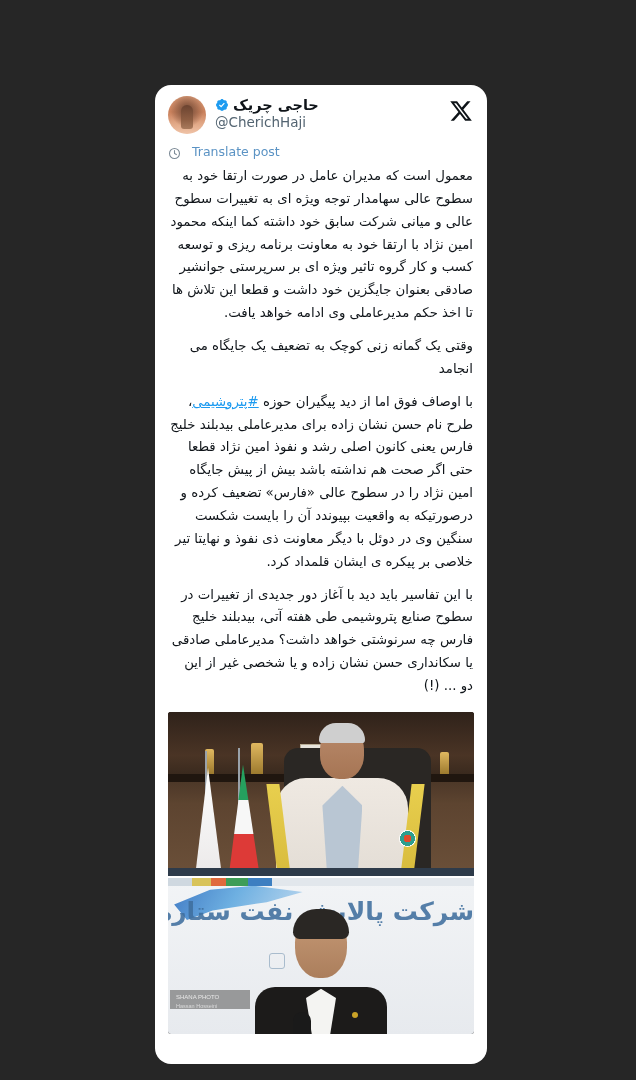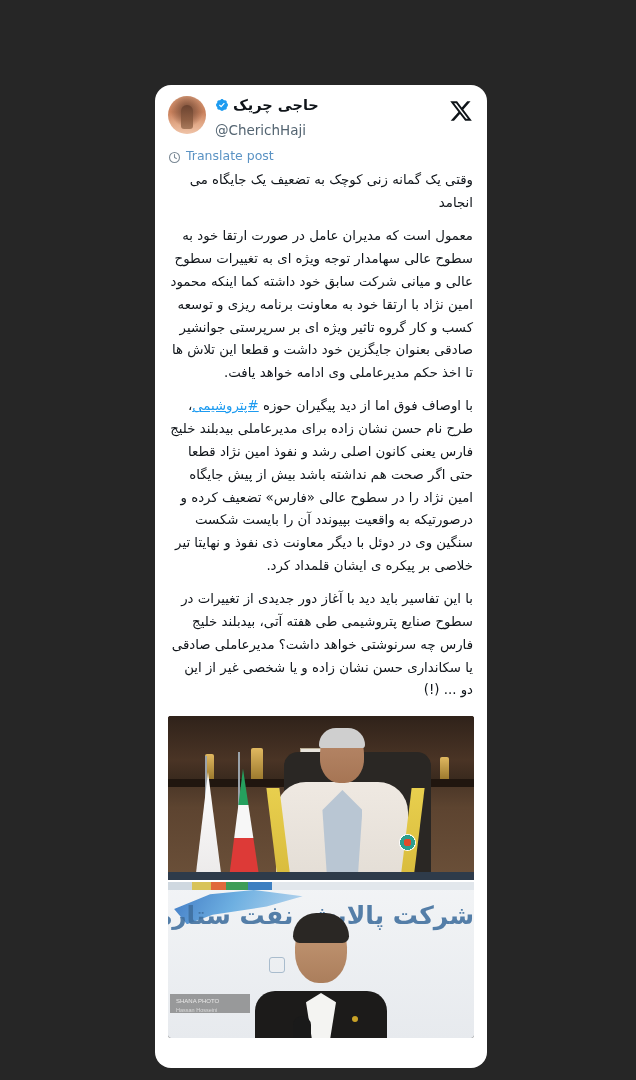--- a/index.html
+++ b/index.html
@@ -86,37 +86,37 @@
   }
   .verified-badge {
     width: 14px;
     height: 14px;
     flex: 0 0 14px;
     display: inline-block;
   }
   .handle {
     font-size: 13.5px;
     color: #536471;
-    margin-top: 10px;
+    margin-top: 2px;
     direction: ltr;
     text-align: left;
   }
   .x-logo {
     position: absolute;
     right: 14px;
     top: 14px;
     width: 24px;
     height: 24px;
   }
 
   
   .translate-row {
     display: flex;
     align-items: center;
-    gap: 5px;
+    gap: 11px;
     padding: 10px 13px 0 13px;
     direction: ltr;
   }
   .translate-icon {
     width: 13px;
     height: 13px;
     display: inline-block;
     flex: 0 0 13px;
     color: #536471;
   }
@@ -490,24 +490,24 @@
         <svg viewBox="0 0 24 24" width="13" height="13" aria-hidden="true">
           <circle cx="12" cy="12" r="9.2" fill="none" stroke="#7c8a96" stroke-width="2"></circle>
           <path d="M12 6.5v5.5l3.4 2" fill="none" stroke="#7c8a96" stroke-width="2" stroke-linecap="round"></path>
         </svg>
       </span>
       <span class="translate-label">Translate post</span>
     </div>
 
     <div class="post-body">
       <p>
-        <span>وقتی یک گمانه زنی کوچک به تضعیف یک جایگاه می انجامد</span>
+        <span>معمول است که مدیران عامل در صورت ارتقا خود به سطوح عالی سهامدار توجه ویژه ای به تغییرات سطوح عالی و میانی شرکت سابق خود داشته کما اینکه محمود امین نژاد با ارتقا خود به معاونت برنامه ریزی و توسعه کسب و کار گروه تاثیر ویژه ای بر سرپرستی جوانشیر صادقی بعنوان جایگزین خود داشت و قطعا این تلاش ها تا اخذ حکم مدیرعاملی وی ادامه خواهد یافت.</span>
       </p>
       <p>
-        <span>معمول است که مدیران عامل در صورت ارتقا خود به سطوح عالی سهامدار توجه ویژه ای به تغییرات سطوح عالی و میانی شرکت سابق خود داشته کما اینکه محمود امین نژاد با ارتقا خود به معاونت برنامه ریزی و توسعه کسب و کار گروه تاثیر ویژه ای بر سرپرستی جوانشیر صادقی بعنوان جایگزین خود داشت و قطعا این تلاش ها تا اخذ حکم مدیرعاملی وی ادامه خواهد یافت.</span>
+        <span>وقتی یک گمانه زنی کوچک به تضعیف یک جایگاه می انجامد</span>
       </p>
       <p>
         <span>با اوصاف فوق اما از دید پیگیران حوزه </span><a class="link" href="#">#پتروشیمی</a><span>، طرح نام حسن نشان زاده برای مدیرعاملی بیدبلند خلیج فارس یعنی کانون اصلی رشد و نفوذ امین نژاد قطعا حتی اگر صحت هم نداشته باشد بیش از پیش جایگاه امین نژاد را در سطوح عالی «فارس» تضعیف کرده و درصورتیکه به واقعیت بپیوندد آن را بایست شکست سنگین وی در دوئل با دیگر معاونت ذی نفوذ و نهایتا تیر خلاصی بر پیکره ی ایشان قلمداد کرد.</span>
       </p>
       <p class="tight">
         <span>با این تفاسیر باید دید با آغاز دور جدیدی از تغییرات در سطوح صنایع پتروشیمی طی هفته آتی، بیدبلند خلیج فارس چه سرنوشتی خواهد داشت؟ مدیرعاملی صادقی یا سکانداری حسن نشان زاده و یا شخصی غیر از این دو ... (!)</span>
       </p>
     </div>
 
     <div class="media-stack">

